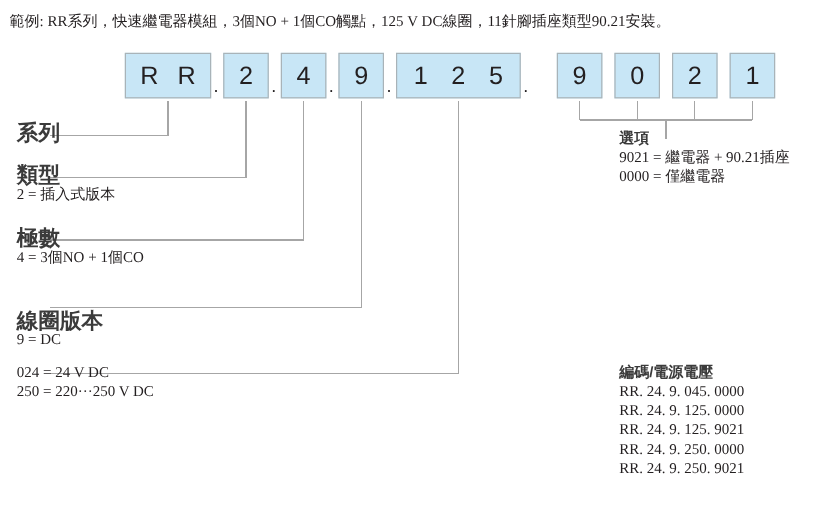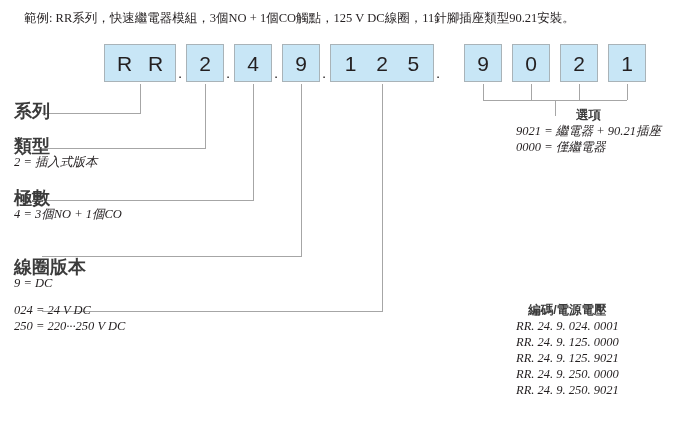--- a/index.html
+++ b/index.html
@@ -12,21 +12,21 @@
     background: #ffffff;
     font-family: "Liberation Serif", "DejaVu Serif", serif;
     color: #231f20;
     position: relative;
     overflow: hidden;
   }
 
   
   #caption {
     position: absolute;
-    left: 24px;
+    left: 8px;
     top: 10px;
     font-size: 12.5px;
     line-height: 16px;
     white-space: nowrap;
     color: #231f20;
   }
 
   
   #code-row {
     position: absolute;
@@ -80,30 +80,28 @@
     font-family: "Liberation Sans", sans-serif;
     font-weight: bold;
     font-size: 18px;
     line-height: 15px;
     color: #3b3b3b;
   }
   .block .val {
     font-size: 12.5px;
     line-height: 16px;
     color: #231f20;
-    font-style: italic;
   }
 
   .right-block .title {
     font-family: "Liberation Sans", sans-serif;
     font-weight: bold;
     font-size: 12.5px;
     line-height: 16px;
     color: #3b3b3b;
-    text-align: center;
   }
   .right-block .val {
     font-size: 12.5px;
     line-height: 16px;
     color: #231f20;
   }
 </style>
 </head>
 <body>
 
@@ -194,18 +192,18 @@
 </div>
 
 <div class="block right-block" style="left:516px; top:107px;">
   <div class="title">選項</div>
   <div class="val">9021 = 繼電器 + 90.21插座</div>
   <div class="val">0000 = 僅繼電器</div>
 </div>
 
 <div class="block right-block" style="left:516px; top:302px;">
   <div class="title">編碼/電源電壓</div>
-  <div class="val">RR. 24. 9. 024. 0001</div>
+  <div class="val">RR. 24. 9. 045. 0000</div>
   <div class="val">RR. 24. 9. 125. 0000</div>
   <div class="val">RR. 24. 9. 125. 9021</div>
   <div class="val">RR. 24. 9. 250. 0000</div>
   <div class="val">RR. 24. 9. 250. 9021</div>
 </div>
 
 </body></html>

